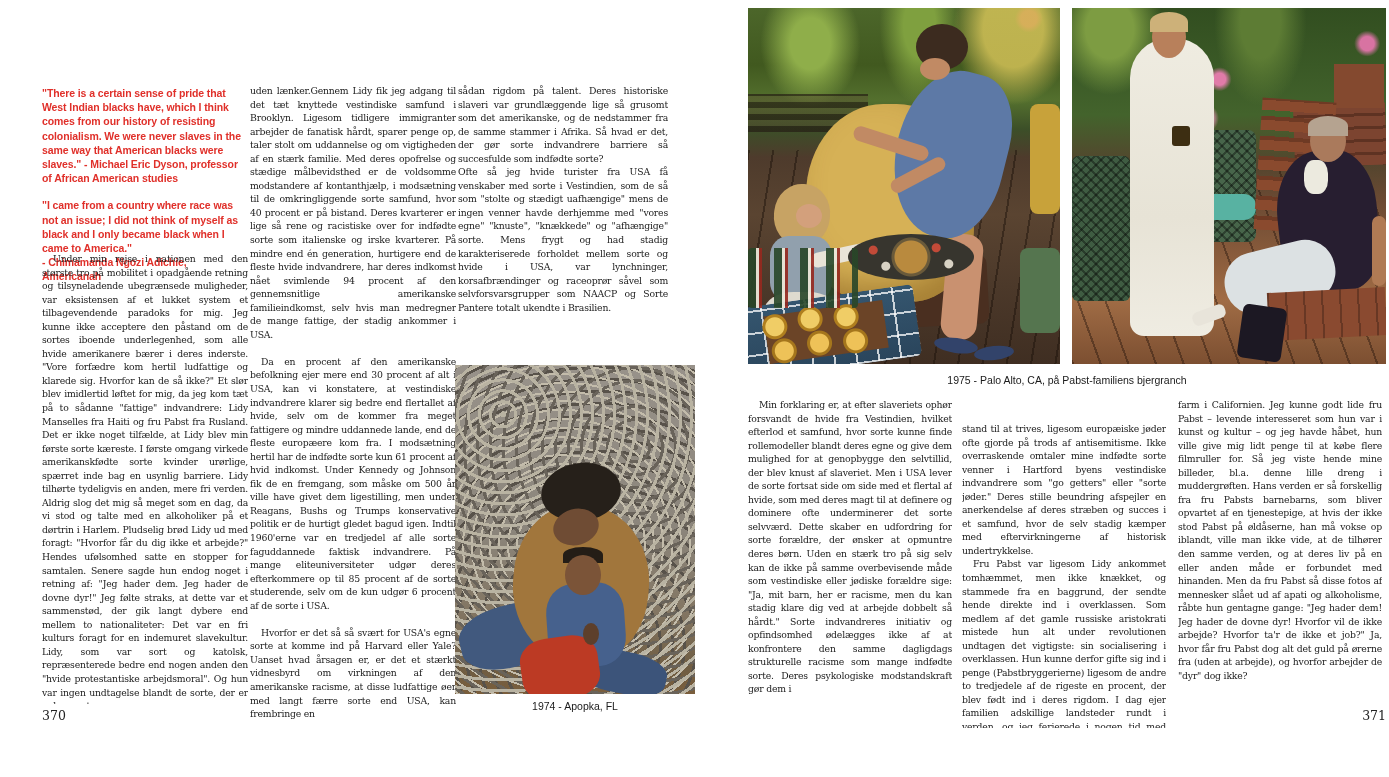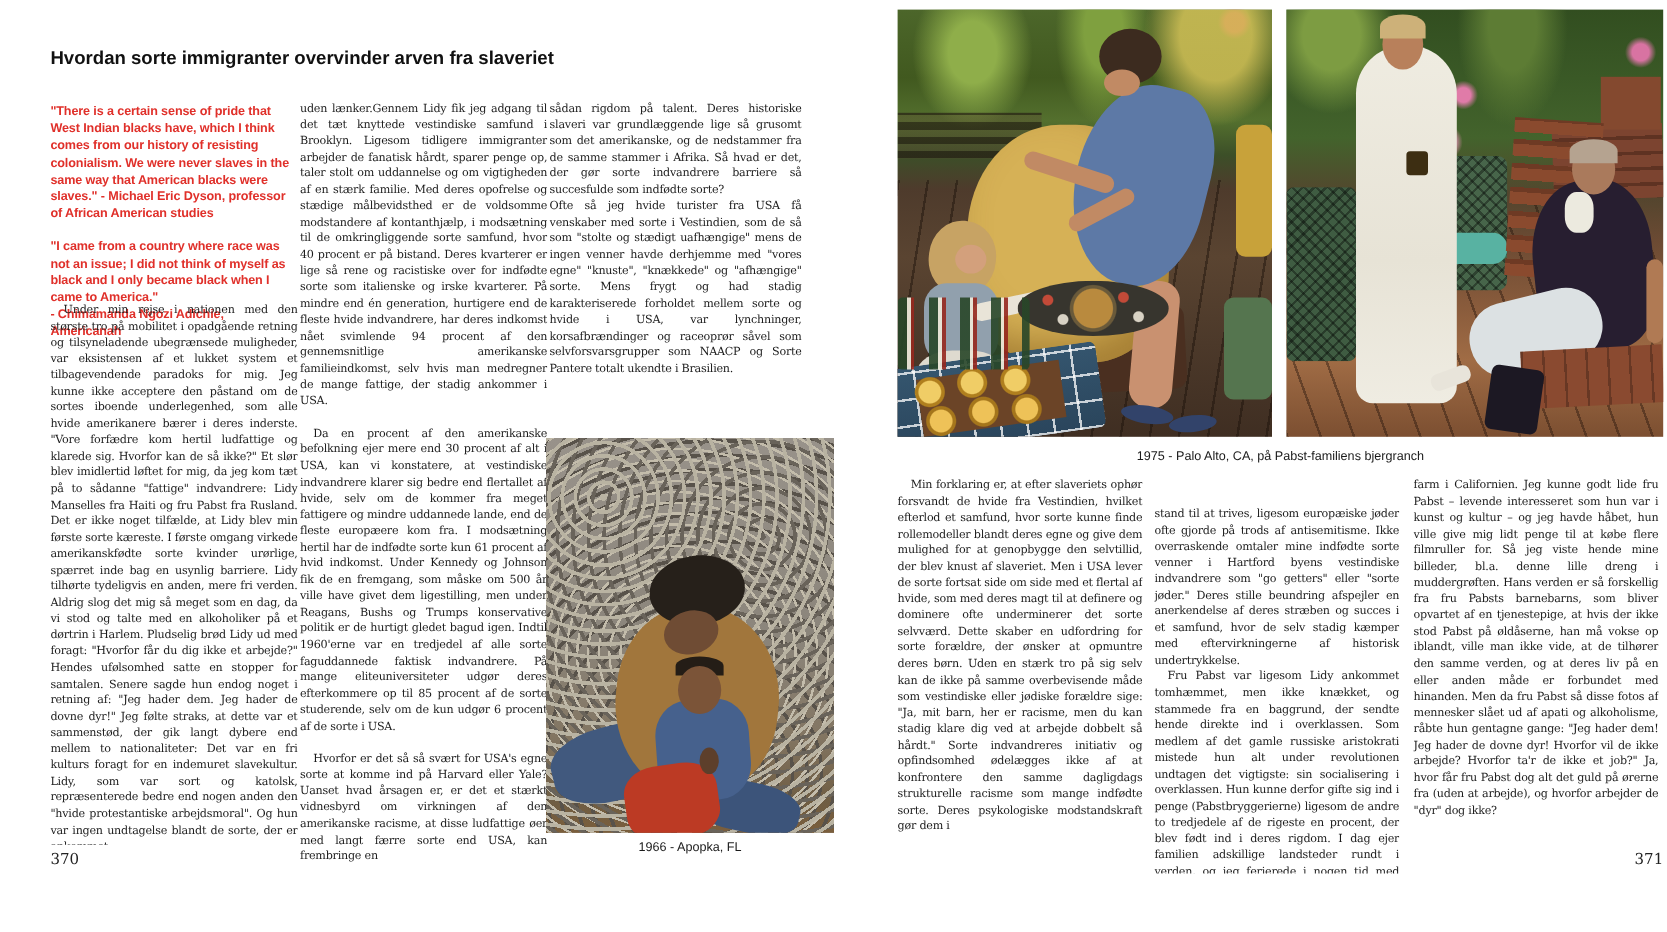--- a/index.html
+++ b/index.html
@@ -146,21 +146,20 @@
     background-image:repeating-linear-gradient(90deg, rgba(0,0,0,.25) 0 2px, rgba(0,0,0,0) 2px 18px);}
   .c-bag{left:168px;top:298px;width:44px;height:54px;background:#1c1823;border-radius:6px;transform:rotate(8deg);}
   .c-sandal{left:120px;top:300px;width:34px;height:14px;background:#e8e4da;border-radius:6px;transform:rotate(-20deg);}
   .c-hand{left:300px;top:208px;width:14px;height:70px;background:#b07a54;border-radius:8px;}
 </style>
 </head>
 <body>
 
 <div class="spread">
 
-  <h1 class="title">Hvordan sorte immigranter overvinder arven fra slaveriet</h1>
 
   <div class="quotes">
     <p class="quote"><span class="q-ind">"There is a certain sense of pride that West Indian blacks have, which I think comes from our history of resisting colonialism. We were never slaves in the same way that American blacks were slaves." - Michael Eric Dyson, professor of African American studies</span></p>
     <p class="quote"><span>"I came from a country where race was not an issue; I did not think of myself as black and I only became black when I came to America."</span><br><span></span><span>- Chimamanda Ngozi Adichie, Americanah</span></p>
   </div>
 
   <div class="col colL1">
     <p class="indent">Under min rejse i nationen med den største tro på mobilitet i opadgående retning og tilsyneladende ubegrænsede muligheder, var eksistensen af et lukket system et tilbagevendende paradoks for mig. Jeg kunne ikke acceptere den påstand om de sortes iboende underlegenhed, som alle hvide amerikanere bærer i deres inderste. "Vore forfædre kom hertil ludfattige og klarede sig. Hvorfor kan de så ikke?" Et slør blev imidlertid løftet for mig, da jeg kom tæt på to sådanne "fattige" indvandrere: Lidy Manselles fra Haiti og fru Pabst fra Rusland. Det er ikke noget tilfælde, at Lidy blev min første sorte kæreste. I første omgang virkede amerikanskfødte sorte kvinder urørlige, spærret inde bag en usynlig barriere. Lidy tilhørte tydeligvis en anden, mere fri verden. Aldrig slog det mig så meget som en dag, da vi stod og talte med en alkoholiker på et dørtrin i Harlem. Pludselig brød Lidy ud med foragt: "Hvorfor får du dig ikke et arbejde?" Hendes ufølsomhed satte en stopper for samtalen. Senere sagde hun endog noget i retning af: "Jeg hader dem. Jeg hader de dovne dyr!" Jeg følte straks, at dette var et sammenstød, der gik langt dybere end mellem to nationaliteter: Det var en fri kulturs foragt for en indemuret slavekultur. Lidy, som var sort og katolsk, repræsenterede bedre end nogen anden den "hvide protestantiske arbejdsmoral". Og hun var ingen undtagelse blandt de sorte, der er ankommet</p>
   </div>
 
@@ -180,21 +179,21 @@
     <div class="ph a-jeans2"></div>
     <div class="ph a-jacket"></div>
     <div class="ph a-hair"></div>
     <div class="ph a-face"></div>
     <div class="ph a-denim"></div>
     <div class="ph a-red"></div>
     <div class="ph a-chair-hair"></div>
     <div class="ph a-cface"></div>
     <div class="ph a-hand"></div>
   </div>
-  <div class="caption captionA">1966 - Apopka, FL</div>
+  <div class="caption captionA">1974 - Apopka, FL</div>
   <div class="pagenum pn370">370</div>
 
   <div class="photo photoB">
     <div class="ph b-planks"></div>
     <div class="ph b-rail"></div>
     <div class="ph b-chair2a"></div>
     <div class="ph b-chair2b"></div>
     <div class="ph b-chairbase"></div>
     <div class="ph b-chair"></div>
     <div class="ph b-legs"></div>

